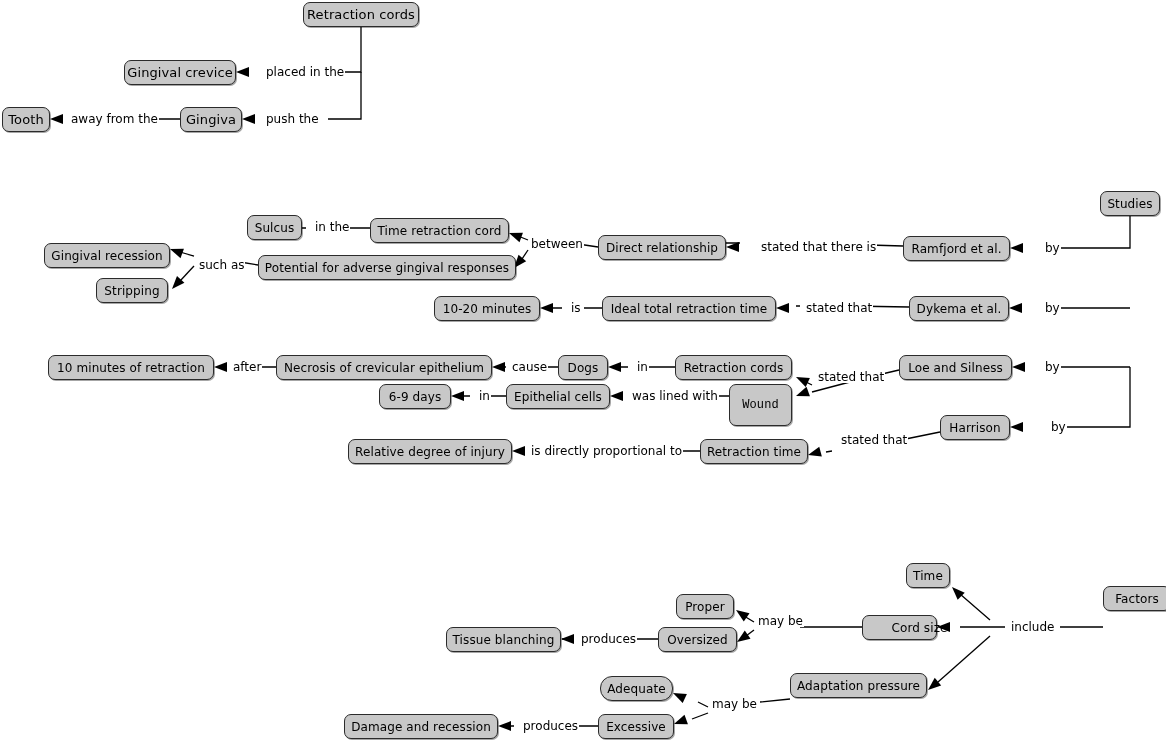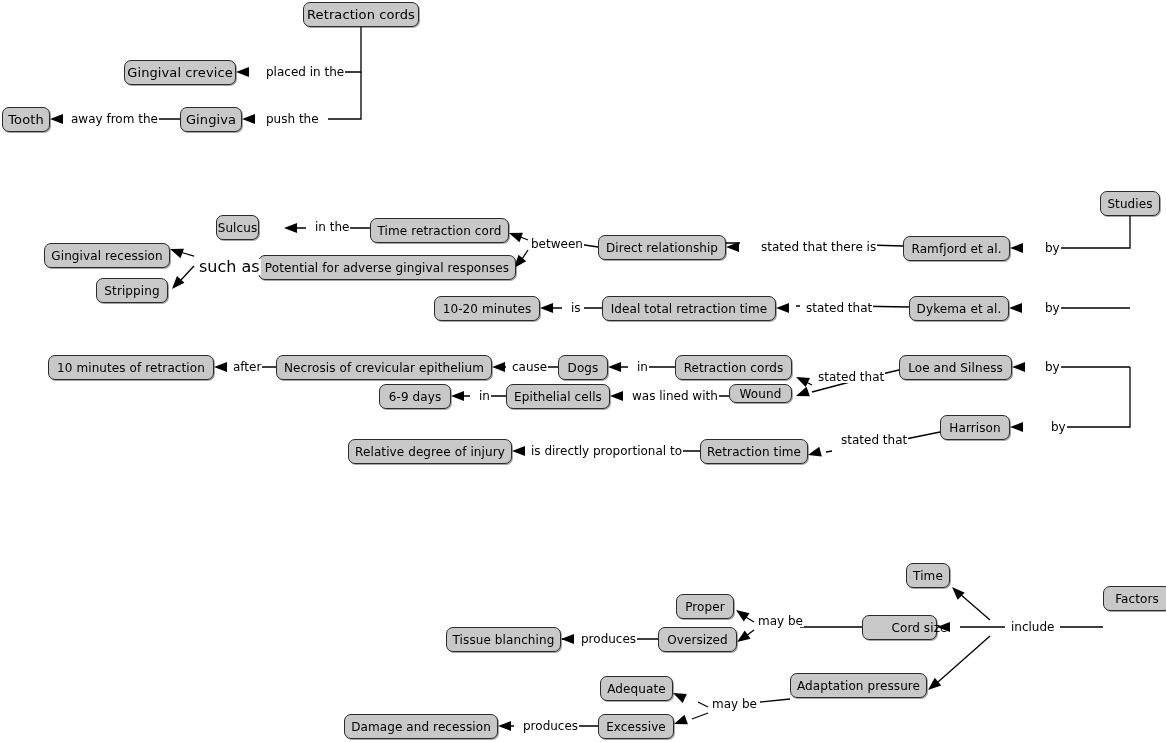--- a/index.html
+++ b/index.html
@@ -132,21 +132,21 @@
     </div>
     <div class="node" style="left: 2px; top: 107px; width: 48px; height: 25px;">
       <span class="node-label" style="font-size: 13px;">Tooth</span>
     </div>
     <div class="node" style="left: 180px; top: 107px; width: 62px; height: 25px;">
       <span class="node-label" style="font-size: 13px;">Gingiva</span>
     </div>
     <div class="node" style="left: 1100px; top: 191px; width: 60px; height: 25px;">
       <span class="node-label" style="font-size: 12px;">Studies</span>
     </div>
-    <div class="node" style="left: 216px; top: 215px; width: 43px; height: 25px; text-align: center;">
+    <div class="node" style="left: 247px; top: 215px; width: 55px; height: 25px; text-align: center;">
       <span class="node-label" style="font-size: 12px;">Sulcus</span>
     </div>
     <div class="node" style="left: 370px; top: 218px; width: 139px; height: 25px;">
       <span class="node-label" style="font-size: 12px;">Time retraction cord</span>
     </div>
     <div class="node" style="left: 44px; top: 243px; width: 126px; height: 25px;">
       <span class="node-label" style="font-size: 12px;">Gingival recession</span>
     </div>
     <div class="node" style="left: 258px; top: 255px; width: 258px; height: 25px;">
       <span class="node-label" style="font-size: 12px;">Potential for adverse gingival responses</span>
@@ -183,21 +183,21 @@
     </div>
     <div class="node" style="left: 899px; top: 355px; width: 113px; height: 25px;">
       <span class="node-label" style="font-size: 12px;">Loe and Silness</span>
     </div>
     <div class="node" style="left: 379px; top: 384px; width: 72px; height: 25px;">
       <span class="node-label" style="font-size: 12px;">6-9 days</span>
     </div>
     <div class="node" style="left: 506px; top: 384px; width: 104px; height: 25px;">
       <span class="node-label" style="font-size: 12px;">Epithelial cells</span>
     </div>
-    <div class="node" style="left: 729px; top: 384px; width: 63px; height: 19px;">
+    <div class="node" style="left: 729px; top: 384px; width: 63px; height: 42px; font-family: Liberation Mono, monospace;">
       <span class="node-label" style="font-size: 12px;">Wound</span>
     </div>
     <div class="node" style="left: 940px; top: 415px; width: 70px; height: 25px;">
       <span class="node-label" style="font-size: 12px;">Harrison</span>
     </div>
     <div class="node" style="left: 348px; top: 439px; width: 164px; height: 25px;">
       <span class="node-label" style="font-size: 12px;">Relative degree of injury</span>
     </div>
     <div class="node" style="left: 700px; top: 439px; width: 108px; height: 25px; text-align: center;">
       <span class="node-label" style="font-size: 12px;">Retraction time</span>
@@ -216,35 +216,35 @@
     </div>
     <div class="node" style="left: 446px; top: 627px; width: 115px; height: 25px;">
       <span class="node-label" style="font-size: 12px;">Tissue blanching</span>
     </div>
     <div class="node" style="left: 658px; top: 627px; width: 79px; height: 25px;">
       <span class="node-label" style="font-size: 12px;">Oversized</span>
     </div>
     <div class="node" style="left: 790px; top: 673px; width: 137px; height: 25px;">
       <span class="node-label" style="font-size: 12px;">Adaptation pressure</span>
     </div>
-    <div class="node" style="left: 600px; top: 676px; width: 73px; height: 25px;">
+    <div class="node" style="left: 600px; top: 676px; width: 73px; height: 25px; border-radius: 12px;">
       <span class="node-label" style="font-size: 12px;">Adequate</span>
     </div>
     <div class="node" style="left: 344px; top: 714px; width: 154px; height: 25px;">
       <span class="node-label" style="font-size: 12px;">Damage and recession</span>
     </div>
     <div class="node" style="left: 598px; top: 714px; width: 76px; height: 25px;">
       <span class="node-label" style="font-size: 12px;">Excessive</span>
     </div>
     <div class="edge-label" style="left: 265px; top: 66px; font-size: 12px;">placed in the</div>
     <div class="edge-label" style="left: 265px; top: 113px; font-size: 12px;">push the</div>
     <div class="edge-label" style="left: 70px; top: 113px; font-size: 12px;">away from the</div>
     <div class="edge-label" style="left: 314px; top: 221px; font-size: 12px;">in the</div>
     <div class="edge-label" style="left: 530px; top: 238px; font-size: 12px;">between</div>
-    <div class="edge-label" style="left: 198px; top: 259px; font-size: 16px;">such as</div>
+    <div class="edge-label" style="left: 198px; top: 259px; font-size: 12px;">such as</div>
     <div class="edge-label" style="left: 760px; top: 241px; font-size: 12px;">stated that there is</div>
     <div class="edge-label" style="left: 1044px; top: 242px; font-size: 12px;">by</div>
     <div class="edge-label" style="left: 570px; top: 302px; font-size: 12px;">is</div>
     <div class="edge-label" style="left: 805px; top: 302px; font-size: 12px;">stated that</div>
     <div class="edge-label" style="left: 1044px; top: 302px; font-size: 12px;">by</div>
     <div class="edge-label" style="left: 232px; top: 361px; font-size: 12px;">after</div>
     <div class="edge-label" style="left: 511px; top: 361px; font-size: 12px;">cause</div>
     <div class="edge-label" style="left: 636px; top: 361px; font-size: 12px;">in</div>
     <div class="edge-label" style="left: 817px; top: 371px; font-size: 12px;">stated that</div>
     <div class="edge-label" style="left: 1044px; top: 361px; font-size: 12px;">by</div>

